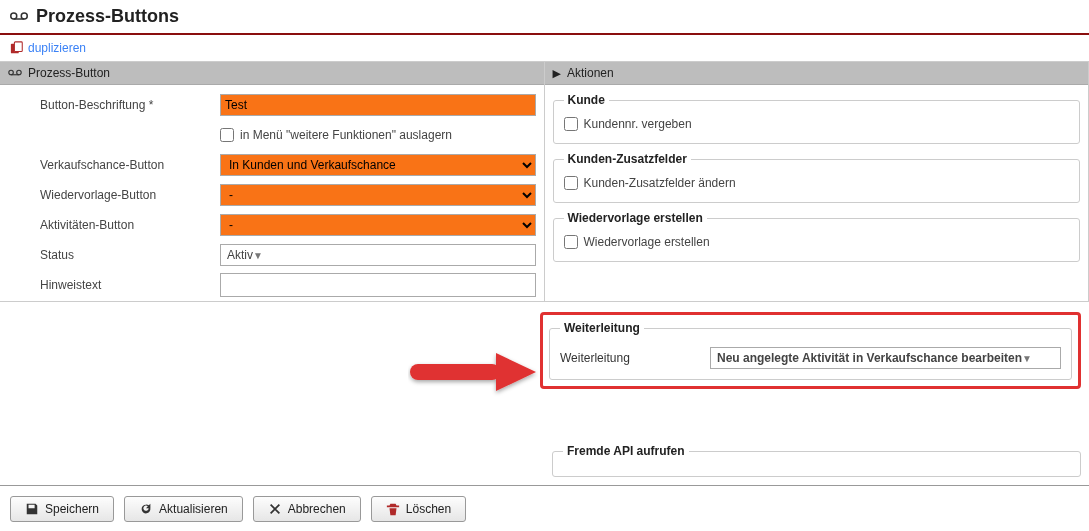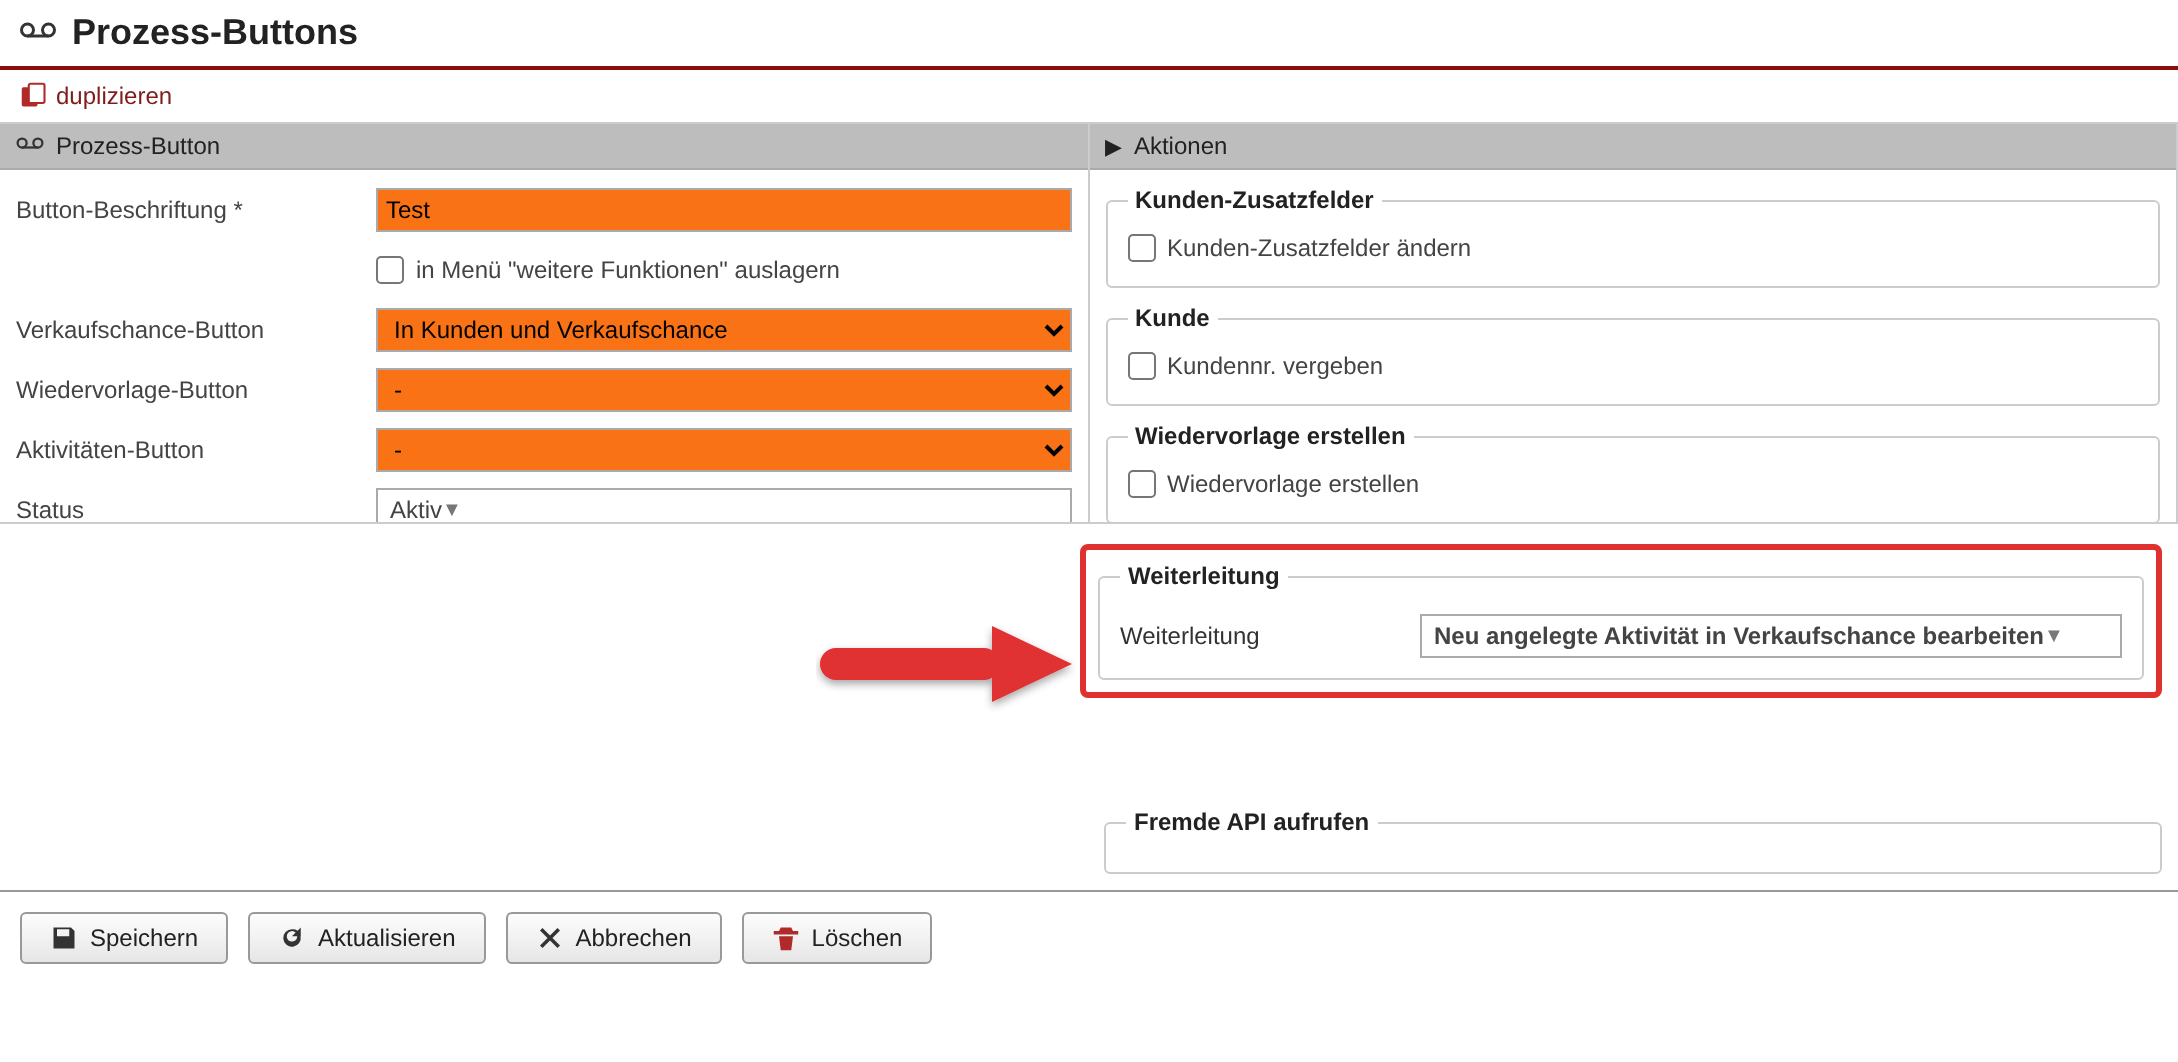--- a/index.html
+++ b/index.html
@@ -3,28 +3,28 @@
 <meta charset="utf-8">
 <style>
   * { box-sizing: border-box; margin: 0; padding: 0; }
   body { font-family: Arial, sans-serif; font-size: 12px; color: #333; background: #fff; width: 1089px; }
   
   .page-header { display: flex; align-items: center; padding: 6px 10px; border-bottom: 2px solid #8a0e0e; }
   .page-header .icon { margin-right: 8px; color: #444; font-size: 16px; }
   .page-header h1 { font-size: 18px; font-weight: bold; color: #222; }
   
   .toolbar { display: flex; align-items: center; padding: 6px 10px; border-bottom: 1px solid #ccc; }
-  .tb-btn { display: flex; align-items: flex-end; cursor: pointer; font-size: 12px; color: #7f1d1d; }
+  .tb-btn { display: flex; align-items: flex-end; cursor: pointer; font-size: 12px; color: #3b82f6; }
   .tb-btn svg, .tb-btn .ico { margin-right: 4px; }
   
-  .panels { display: flex; height: 200px; overflow: hidden; }
+  .panels { display: flex; height: 240px; overflow: hidden; }
   .panel { flex: 1; display: flex; flex-direction: column; border: 1px solid #ccc; margin: -1px 0 0 -1px; }
   .panel-header { background: #bdbdbd; padding: 4px 8px; font-size: 12px; color: #222; display: flex; align-items: center; border-bottom: 1px solid #aaa; }
   .panel-header .icon { margin-right: 6px; font-size: 11px; }
-  .panel-body { padding: 8px; overflow-y: auto; flex: 1; }
+  .panel-body { padding: 8px; overflow-y: auto; flex: 1; margin-left: 32px; }
   
   .form-row { display: flex; align-items: center; margin-bottom: 6px; min-height: 24px; }
   .form-row > label { width: 180px; flex-shrink: 0; color: #444; font-size: 12px; }
   .form-row select, .form-row input[type=text] { flex: 1; height: 22px; border: 1px solid #aaa; padding: 2px 4px; font-size: 12px; background: #f97316; }
   .form-row textarea { flex: 1; height: 24px; border: 1px solid #aaa; padding: 2px 4px; font-size: 12px; resize: none; }
   .chk-row { display: flex; align-items: center; gap: 6px; font-size: 12px; color: #444; padding: 2px 0; }
   .chk-row input { width: 14px; height: 14px; }
   
   .fake-select { flex: 1; height: 22px; border: 1px solid #aaa; padding: 2px 6px; display: flex; align-items: center; background: #fff; color: #444; }
   .fake-select .arrow { font-size: 10px; color: #777; }
@@ -126,31 +126,31 @@
     </div>
   </div>
 
   <div class="panel">
     <div class="panel-header">
       <span class="icon">▶</span>
       <span>Aktionen</span>
     </div>
     <div class="right-panel-body">
       <fieldset class="fieldset">
+        <legend>Kunde</legend>
+        <div class="chk-row">
+          <input type="checkbox" style="">
+          <span>Kundennr. vergeben</span>
+        </div>
+      </fieldset>
+      <fieldset class="fieldset">
         <legend>Kunden-Zusatzfelder</legend>
         <div class="chk-row">
           <input type="checkbox" style="">
           <span>Kunden-Zusatzfelder ändern</span>
-        </div>
-      </fieldset>
-      <fieldset class="fieldset">
-        <legend>Kunde</legend>
-        <div class="chk-row">
-          <input type="checkbox" style="">
-          <span>Kundennr. vergeben</span>
         </div>
       </fieldset>
       <fieldset class="fieldset">
         <legend>Wiedervorlage erstellen</legend>
         <div class="chk-row">
           <input type="checkbox" style="">
           <span>Wiedervorlage erstellen</span>
         </div>
       </fieldset>
     </div>

